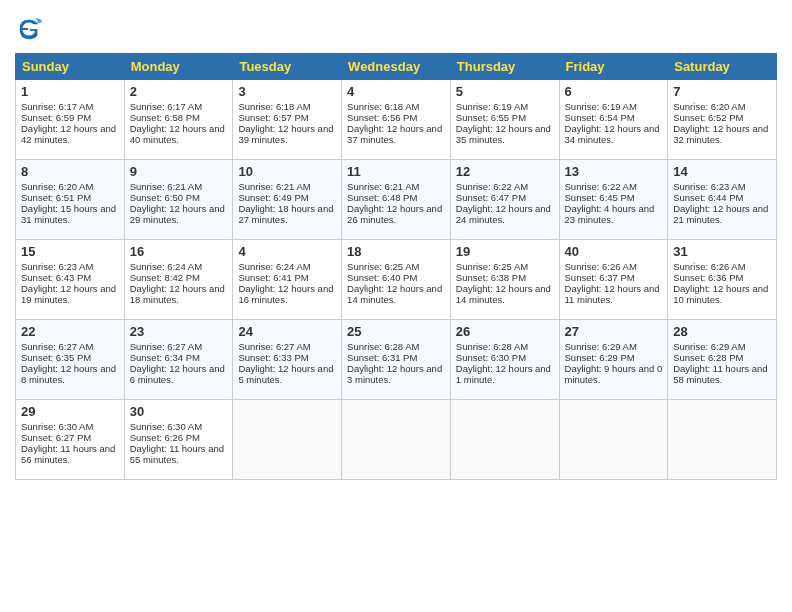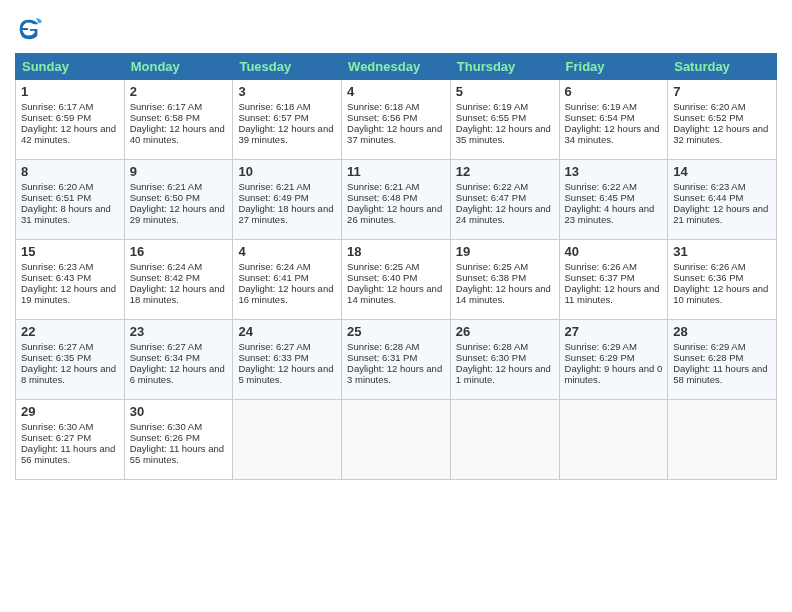--- a/index.html
+++ b/index.html
@@ -51,21 +51,21 @@
       font-size: 14px;
       color: #555;
     }
     .calendar {
       width: 100%;
       border-collapse: collapse;
       table-layout: fixed;
     }
     .calendar th {
       background-color: #2c6fad;
-      color: #86efac;
+      color: #fde047;
       text-align: left;
       padding: 5px 6px;
       font-size: 13px;
       font-weight: bold;
       border: 1px solid #2c6fad;
     }
     .calendar td {
       border: 1px solid #ccc;
       vertical-align: top;
       padding: 4px 5px;
@@ -125,21 +125,21 @@
     <tr>
           <td><span class="day-num">1</span><span>Sunrise: 6:17 AM</span><br><span>Sunset: 6:59 PM</span><br><span>Daylight: 12 hours and 42 minutes.</span></td>
           <td><span class="day-num">2</span><span>Sunrise: 6:17 AM</span><br><span>Sunset: 6:58 PM</span><br><span>Daylight: 12 hours and 40 minutes.</span></td>
           <td><span class="day-num">3</span><span>Sunrise: 6:18 AM</span><br><span>Sunset: 6:57 PM</span><br><span>Daylight: 12 hours and 39 minutes.</span></td>
           <td><span class="day-num">4</span><span>Sunrise: 6:18 AM</span><br><span>Sunset: 6:56 PM</span><br><span>Daylight: 12 hours and 37 minutes.</span></td>
           <td><span class="day-num">5</span><span>Sunrise: 6:19 AM</span><br><span>Sunset: 6:55 PM</span><br><span>Daylight: 12 hours and 35 minutes.</span></td>
           <td><span class="day-num">6</span><span>Sunrise: 6:19 AM</span><br><span>Sunset: 6:54 PM</span><br><span>Daylight: 12 hours and 34 minutes.</span></td>
           <td><span class="day-num">7</span><span>Sunrise: 6:20 AM</span><br><span>Sunset: 6:52 PM</span><br><span>Daylight: 12 hours and 32 minutes.</span></td>
         </tr>
         <tr>
-          <td><span class="day-num">8</span><span>Sunrise: 6:20 AM</span><br><span>Sunset: 6:51 PM</span><br><span>Daylight: 8 hours and 31 minutes.</span></td>
+          <td><span class="day-num">8</span><span>Sunrise: 6:20 AM</span><br><span>Sunset: 6:51 PM</span><br><span>Daylight: 15 hours and 31 minutes.</span></td>
           <td><span class="day-num">9</span><span>Sunrise: 6:21 AM</span><br><span>Sunset: 6:50 PM</span><br><span>Daylight: 12 hours and 29 minutes.</span></td>
           <td><span class="day-num">10</span><span>Sunrise: 6:21 AM</span><br><span>Sunset: 6:49 PM</span><br><span>Daylight: 18 hours and 27 minutes.</span></td>
           <td><span class="day-num">11</span><span>Sunrise: 6:21 AM</span><br><span>Sunset: 6:48 PM</span><br><span>Daylight: 12 hours and 26 minutes.</span></td>
           <td><span class="day-num">12</span><span>Sunrise: 6:22 AM</span><br><span>Sunset: 6:47 PM</span><br><span>Daylight: 12 hours and 24 minutes.</span></td>
           <td><span class="day-num">13</span><span>Sunrise: 6:22 AM</span><br><span>Sunset: 6:45 PM</span><br><span>Daylight: 4 hours and 23 minutes.</span></td>
           <td><span class="day-num">14</span><span>Sunrise: 6:23 AM</span><br><span>Sunset: 6:44 PM</span><br><span>Daylight: 12 hours and 21 minutes.</span></td>
         </tr>
         <tr>
           <td><span class="day-num">15</span><span>Sunrise: 6:23 AM</span><br><span>Sunset: 6:43 PM</span><br><span>Daylight: 12 hours and 19 minutes.</span></td>
           <td><span class="day-num">16</span><span>Sunrise: 6:24 AM</span><br><span>Sunset: 8:42 PM</span><br><span>Daylight: 12 hours and 18 minutes.</span></td>

